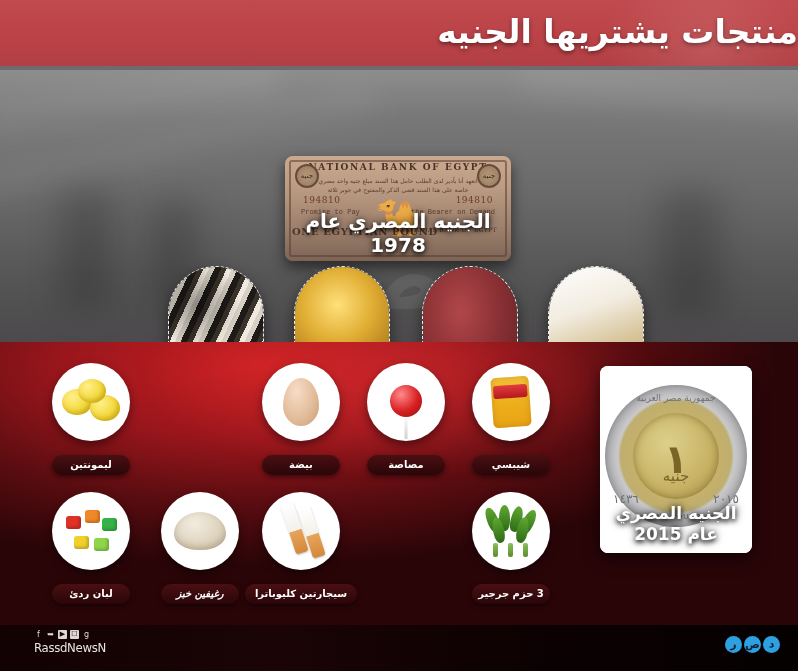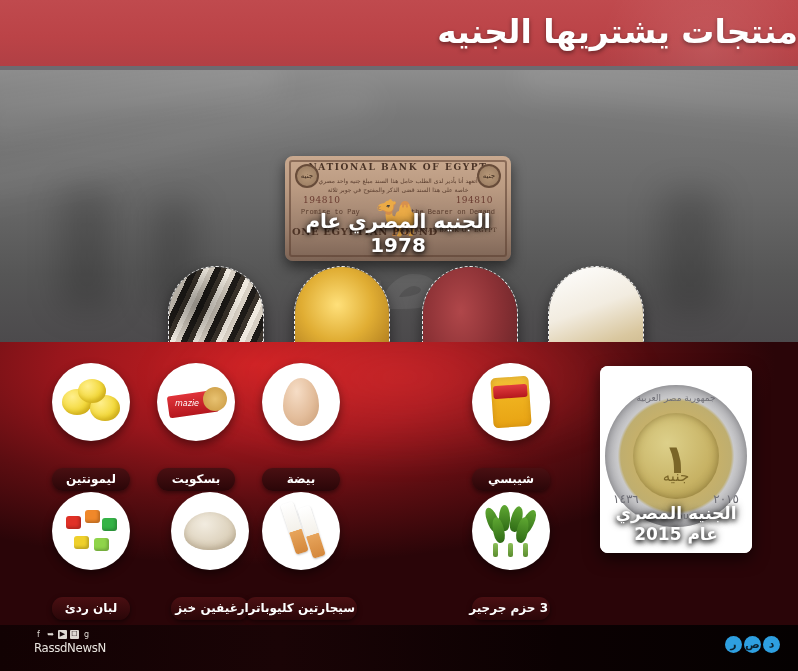--- a/index.html
+++ b/index.html
@@ -184,24 +184,24 @@
   }
   .item-circle {
     width: 78px; height: 78px; border-radius: 50%;
     background: #fff;
     border: 2px dashed rgba(255,255,255,0.95);
     box-shadow: 0 4px 10px rgba(0,0,0,0.45);
     position: relative; overflow: hidden;
   }
   .item-art { position: absolute; inset: 0; }
   .item-label {
-    margin-top: 27px;
+    margin-top: 14px;
     background: linear-gradient(180deg, #4a0f12, #2a0608);
     border-radius: 11px;
-    color: #fff; font-size: 12px; font-weight: bold;
+    color: #fff; font-size: 10px; font-weight: bold;
     text-align: center; padding: 4px 2px 5px;
     white-space: nowrap;
     box-shadow: 0 2px 5px rgba(0,0,0,0.5);
     direction: rtl;
   }
   .item-label.wide { margin-left: -17px; margin-right: -17px; }
 
   
   .coin-panel {
     position: absolute; left: 600px; top: 366px; width: 152px; height: 187px;
@@ -412,40 +412,39 @@
     <div class="item-circle">
       <div class="item-art">
         <div class="lemon" style="left:8px;top:24px;"></div>
         <div class="lemon" style="left:36px;top:30px;"></div>
         <div class="lemon" style="left:24px;top:14px;width:28px;height:24px;"></div>
       </div>
     </div>
     <div class="item-label">ليمونتين</div>
   </div>
 
-  <div class="item" style="left:157px;top:363px;">
-    <div class="item-circle">
-      <div class="item-art">
-        <div class="pack" style="left:9px;top:28px;width:50px;height:22px;transform:rotate(-8deg);"></div>
-        <div style="position:absolute;left:44px;top:22px;width:24px;height:24px;border-radius:50%;background:radial-gradient(circle,#e8c271,#c9983f);"></div>
-        <div style="position:absolute;left:16px;top:34px;font-size:8px;color:#fff;font-style:italic;direction:ltr;">mazie</div>
-      </div>
-    </div>
-    <div class="item-label">بسكويت</div>
-  </div>
 
   <div class="item" style="left:262px;top:363px;">
     <div class="item-circle">
       <div class="item-art">
           <div class="egg"></div>
         </div>
     </div>
     <div class="item-label">بيضة</div>
   </div>
 
+  <div class="item" style="left:367px;top:363px;">
+    <div class="item-circle">
+      <div class="item-art">
+        <div class="lolli-stick"></div>
+          <div class="lolli-ball"></div>
+      </div>
+    </div>
+    <div class="item-label">مصاصة</div>
+  </div>
 
   <div class="item" style="left:52px;top:492px;">
     <div class="item-circle">
       <div class="item-art">
         <div class="gum" style="left:12px;top:22px;background:#e03127;"></div>
         <div class="gum" style="left:31px;top:16px;background:#f0882a;"></div>
         <div class="gum" style="left:48px;top:24px;background:#35b347;"></div>
         <div class="gum" style="left:20px;top:42px;background:#efd02c;"></div>
         <div class="gum" style="left:40px;top:44px;background:#8fd44a;"></div>
       </div>
@@ -457,21 +456,21 @@
     <div class="item-circle">
       <div class="item-art">
         <div class="chips">
             <div class="chips-band"></div>
           </div>
       </div>
     </div>
     <div class="item-label">شيبسي</div>
   </div>
 
-  <div class="item" style="left:171px;top:492px;">
+  <div class="item" style="left:161px;top:492px;font-style:italic;">
     <div class="item-circle">
       <div class="item-art">
           <div class="bread"></div>
         </div>
     </div>
     <div class="item-label">رغيفين خبز</div>
   </div>
 
   <div class="item" style="left:262px;top:492px;">
     <div class="item-circle">

